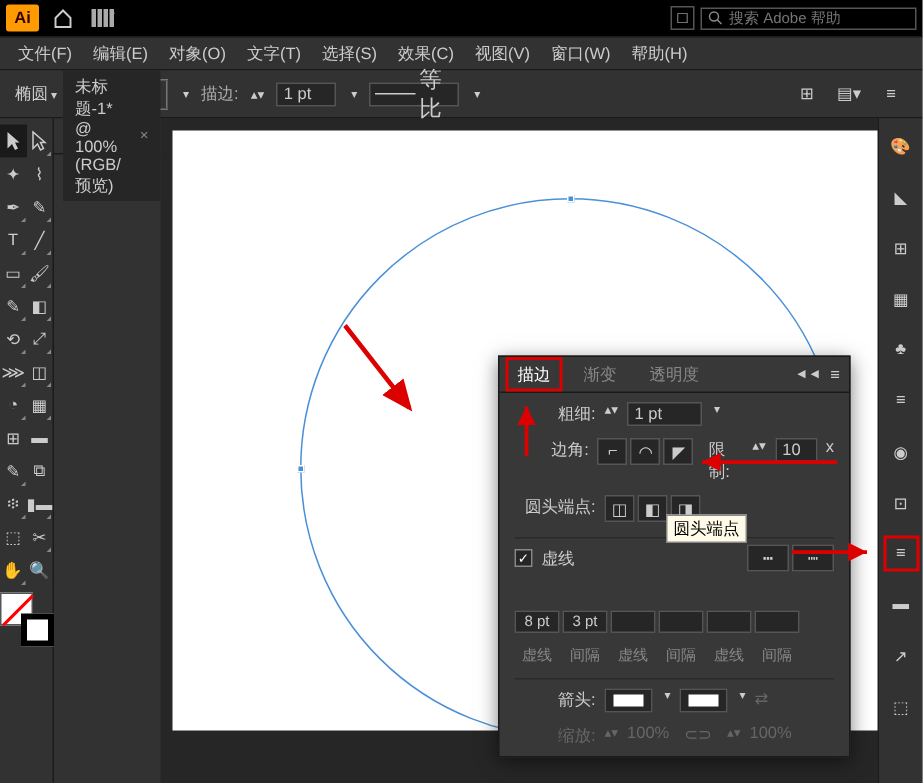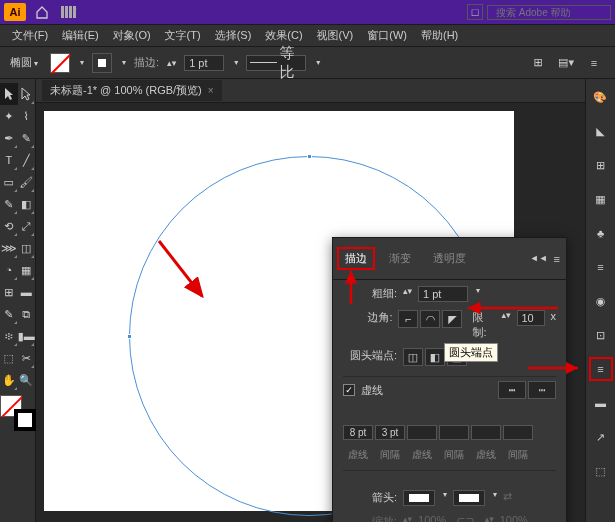--- a/index.html
+++ b/index.html
@@ -1,23 +1,23 @@
 <!DOCTYPE html>
 <html><head>
 <meta charset="utf-8">
 <style>
 *{margin:0;padding:0;box-sizing:border-box;font-family:"Microsoft YaHei",sans-serif;font-size:11px;color:#ccc}
 body{background:#323232;width:615px;height:522px;overflow:hidden;position:relative}
-.topbar{height:25px;background:#4c1d95;display:flex;align-items:center;padding:0 4px;border-bottom:1px solid #1a1a1a}
+.topbar{height:25px;background:#000000;display:flex;align-items:center;padding:0 4px;border-bottom:1px solid #1a1a1a}
 .ai-logo{width:22px;height:18px;background:#ff9a00;color:#330000;font-weight:bold;display:flex;align-items:center;justify-content:center;margin-right:6px;border-radius:2px}
 .home-icon{width:20px;height:18px;display:flex;align-items:center;justify-content:center;margin-right:6px}
 .arrange-icon{width:30px;height:18px;display:flex;align-items:center;gap:1px;padding:0 3px}
 .arrange-icon span{width:3px;height:12px;background:#aaa}
 .search-box{margin-left:auto;display:flex;align-items:center;gap:4px}
-.search-input-wrap{border:1px solid #555;padding:1px 4px;display:flex;align-items:center;gap:4px;width:124px}
+.search-input-wrap{border:1px solid #555;padding:1px 4px;display:flex;align-items:center;gap:4px;width:144px}
 .search-input{background:transparent;border:none;color:#888;font-size:10px;width:120px}
 .menubar{height:22px;background:#323232;display:flex;align-items:center;padding:0 6px;gap:2px;border-bottom:1px solid #1a1a1a}
 .menu-item{padding:2px 6px;font-size:11px}
 .controlbar{height:32px;background:#323232;display:flex;align-items:center;padding:0 6px;gap:8px;border-bottom:1px solid #1a1a1a}
 .shape-name{color:#ccc;padding:0 4px}
 .dropdown-arrow{font-size:8px;margin-left:2px}
 .swatch{width:20px;height:20px;border:1px solid #555;position:relative}
 .fill-none{background:#fff}
 .fill-none::after{content:"";position:absolute;width:26px;height:2px;background:red;top:9px;left:-3px;transform:rotate(-45deg)}
 .stroke-swatch{background:#fff;box-shadow:inset 0 0 0 5px #323232,inset 0 0 0 6px #fff}
@@ -26,36 +26,36 @@
 .stroke-prof{width:60px;height:16px;background:#262626;border:1px solid #555;display:flex;align-items:center;padding:0 3px;gap:3px}
 .stroke-line{width:35px;height:1px;background:#ccc}
 .right-icons{margin-left:auto;display:flex;gap:10px;padding-right:6px}
 .ri{width:18px;height:18px;display:flex;align-items:center;justify-content:center}
 .workspace{display:flex;height:calc(522px - 79px)}
 .toolbar{width:36px;background:#323232;border-right:1px solid #1a1a1a;display:flex;flex-direction:column;padding-top:4px}
 .tool-row{display:flex;height:22px}
 .tool{width:18px;height:22px;display:flex;align-items:center;justify-content:center;position:relative}
 .tool.active{background:#1a1a1a}
 .tool-dot{position:absolute;bottom:1px;right:1px;width:0;height:0;border-left:3px solid transparent;border-bottom:3px solid #888}
-.main-area{flex:1;display:flex;flex-direction:column;position:relative}
+.main-area{flex:1;display:flex;position:relative}
 .tab-bar{height:24px;background:#323232;display:flex;align-items:center;padding-left:6px;border-bottom:1px solid #1a1a1a}
 .tab{padding:3px 8px;background:#262626;display:flex;align-items:center;gap:6px;font-size:11px}
 .tab-close{color:#888;font-size:10px}
 .canvas-wrap{flex:1;background:#262626;padding:8px 0 0 8px;position:relative}
 .canvas{width:470px;height:400px;background:#fff;position:relative}
 .ellipse{position:absolute;width:360px;height:360px;border:1px solid #4a90d9;border-radius:50%;left:85px;top:45px}
 .anchor{position:absolute;width:5px;height:5px;background:#4a90d9;border:1px solid #fff}
 .a1{left:263px;top:43px}.a2{left:83px;top:223px}.a3{left:443px;top:223px}
 .red-arrow{position:absolute;left:110px;top:125px;width:60px;height:60px}
 .red-arrow svg{overflow:visible}
 .right-panels{width:30px;background:#323232;border-left:1px solid #1a1a1a;display:flex;flex-direction:column;align-items:center;padding-top:8px;gap:14px}
 .panel-icon{width:20px;height:20px;display:flex;align-items:center;justify-content:center}
 .panel-icon.hl{outline:2px solid #d00}
 .stroke-panel{position:absolute;left:332px;top:237px;width:235px;background:#383838;border:1px solid #1a1a1a;box-shadow:0 3px 12px rgba(0,0,0,.5)}
-.sp-tabs{display:flex;align-items:center;height:42px;padding:0 6px;gap:10px;border-bottom:1px solid #1a1a1a}
+.sp-tabs{display:flex;align-items:center;height:24px;padding:0 6px;gap:10px;border-bottom:1px solid #1a1a1a}
 .sp-tab{padding:2px 6px;color:#888}
 .sp-tab.active{color:#fff}
 .sp-tab.hl{outline:2px solid #d00}
 .sp-menu{margin-left:auto;display:flex;gap:6px}
 .sp-body{padding:6px 10px;display:flex;flex-direction:column;gap:8px}
 .sp-row{display:flex;align-items:flex-start;gap:6px}
 .sp-label{width:54px;text-align:right;color:#ccc;font-size:11px}
 .sp-input{background:#262626;border:1px solid #555;padding:1px 4px;width:50px;color:#ccc;font-size:11px}
 .btn-grp{display:flex;gap:2px}
 .cap-btn{width:20px;height:18px;background:#262626;border:1px solid #555;display:flex;align-items:center;justify-content:center}
@@ -308,21 +308,21 @@
       <input class="dash-in" value="" style="">
     </div>
     <div class="dash-labels">
       <div class="dash-lbl">虚线</div>
       <div class="dash-lbl">间隔</div>
       <div class="dash-lbl">虚线</div>
       <div class="dash-lbl">间隔</div>
       <div class="dash-lbl">虚线</div>
       <div class="dash-lbl">间隔</div>
     </div>
-    <div class="sp-row" style="border-top:1px solid #2a2a2a;padding-top:19px">
+    <div class="sp-row" style="border-top:1px solid #2a2a2a;padding-top:6px">
       <div class="sp-label">箭头:</div>
       <div class="arrow-sw">
           <div class="arrow-white"></div>
         </div>
         <span class="dropdown-arrow">▾</span>
       <div class="arrow-sw">
           <div class="arrow-white"></div>
         </div>
         <span class="dropdown-arrow">▾</span>
       <span style="color:#666">⇄</span>

